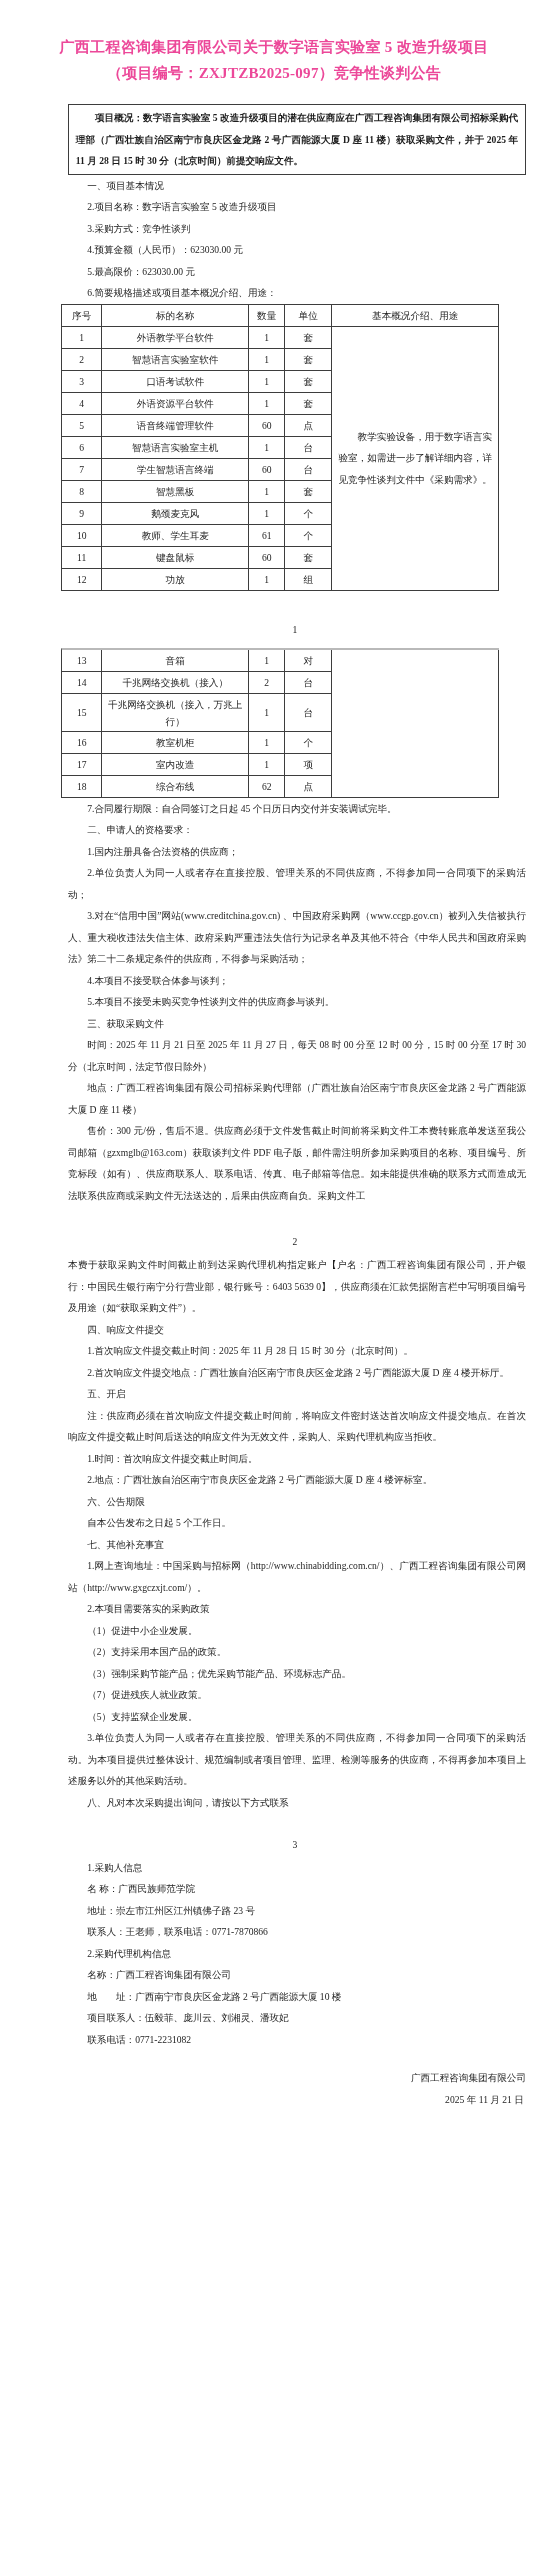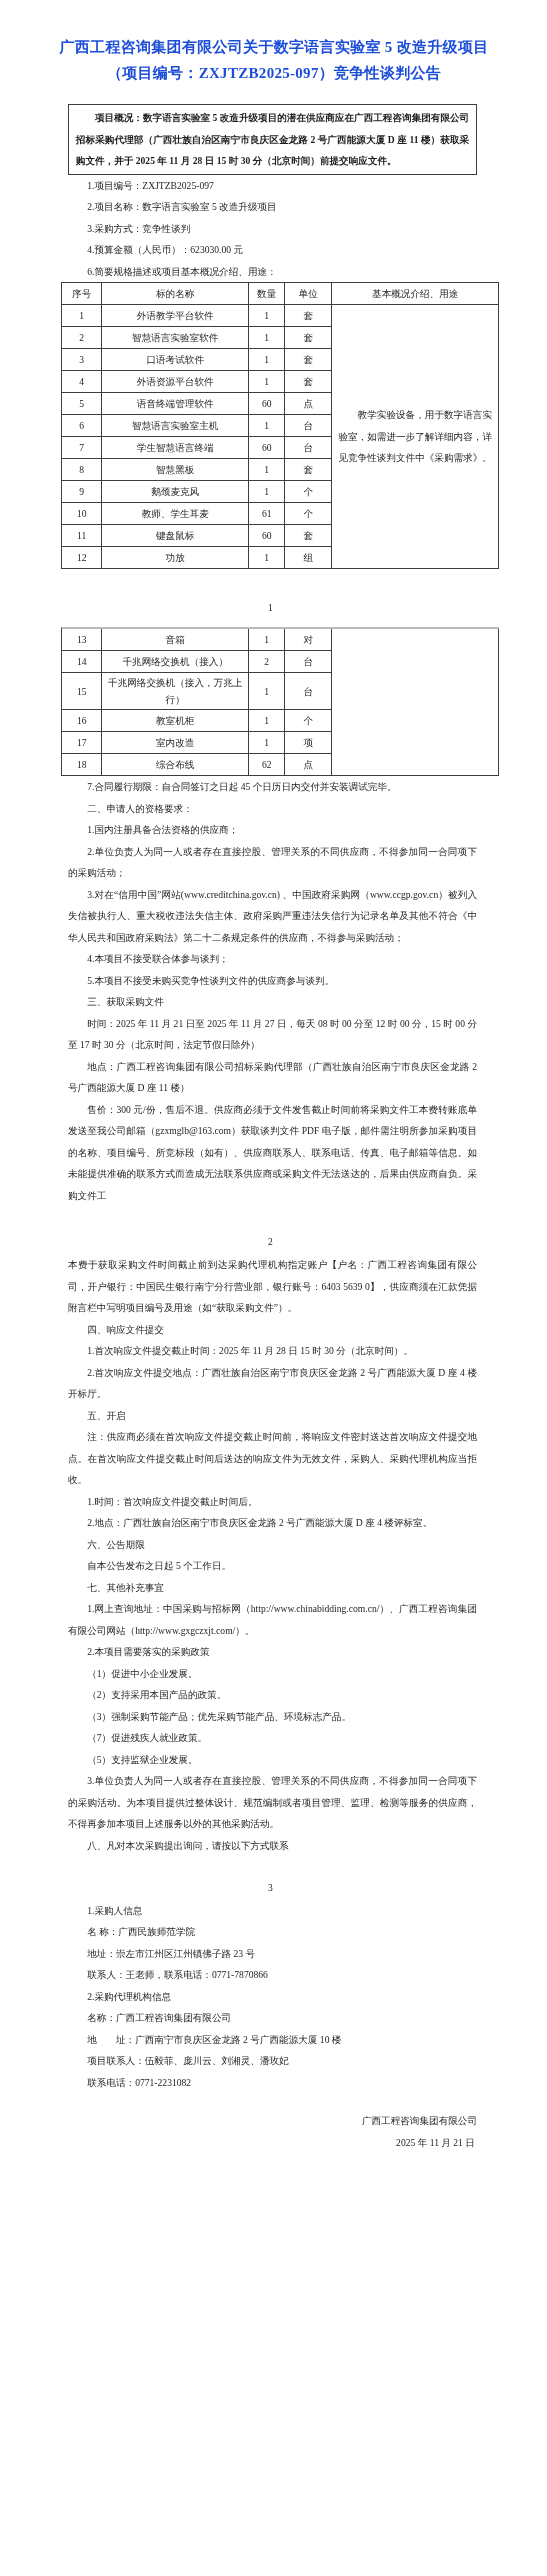--- a/index.html
+++ b/index.html
@@ -1,22 +1,22 @@
 <!DOCTYPE html>
 <html style="font-size:11px"><head>
 <meta charset="utf-8">
 <style>
   html,body{margin:0;padding:0;background:#ffffff;}
   .doc{
     position:relative;width:548px;height:2576px;background:#ffffff;
     color:#1d1d1d;font-family:"Liberation Serif","DejaVu Serif",serif;
     overflow:hidden;box-sizing:border-box;
   }
-  .title{padding-top:34px;text-align:center;font-weight:700;font-size:15px;line-height:26px;color:#1d4ed8;letter-spacing:0.3px;}
-  .content{padding:0 71px 0 68px;font-size:9.6px;line-height:21.5px;text-align:justify;}
+  .title{padding-top:34px;text-align:center;font-weight:700;font-size:15px;line-height:26px;color:#ec4899;letter-spacing:0.3px;}
+  .content{padding:0 22px 0 68px;font-size:9.6px;line-height:21.5px;text-align:justify;}
   .box{border:0.7px solid #3d3d3d;margin-top:18px;padding:2.1px 6.8px;}
   .box .para{font-weight:700;}
   .para{margin:0;text-indent:2em;}
   .cont{text-indent:0;}
   .pageno{margin:28px 4.1px 4.1px 0;text-align:center;text-indent:0;}
   .pn2{margin-top:25px;margin-bottom:1.4px;}
   .pn3{margin-top:20.5px;margin-bottom:1.4px;}
   .g-table{
     display:grid;grid-template-columns:40px 147px 36px 47px 1fr;
     grid-auto-rows:minmax(22px,auto);width:438px;margin-left:-6.8px;
@@ -47,29 +47,30 @@
   </header>
 
   <div class="content">
 
     <div class="box">
       <p class="para">项目概况：数字语言实验室 5 改造升级项目的潜在供应商应在广西工程咨询集团有限公司招标采购代理部（广西壮族自治区南宁市良庆区金龙路 2 号广西能源大厦 D 座 11 楼）获取采购文件，并于 2025 年 11 月 28 日 15 时 30 分（北京时间）前提交响应文件。</p>
     </div>
 
     <div class="blocks">
 
-
-        <p class="para">1.项目编号：ZXJTZB2025-097</p>
+        <p class="para">一、项目基本情况</p>
+
 
         <p class="para">2.项目名称：数字语言实验室 5 改造升级项目</p>
 
         <p class="para">3.采购方式：竞争性谈判</p>
 
         <p class="para">4.预算金额（人民币）：623030.00 元</p>
 
+        <p class="para">5.最高限价：623030.00 元</p>
 
         <p class="para">6.简要规格描述或项目基本概况介绍、用途：</p>
       </div>
 
     <div class="g-table t1">
       <div class="g-cell g-head">序号</div>
       <div class="g-cell g-head">标的名称</div>
       <div class="g-cell g-head">数量</div>
       <div class="g-cell g-head">单位</div>
       <div class="g-cell g-head">基本概况介绍、用途</div>

